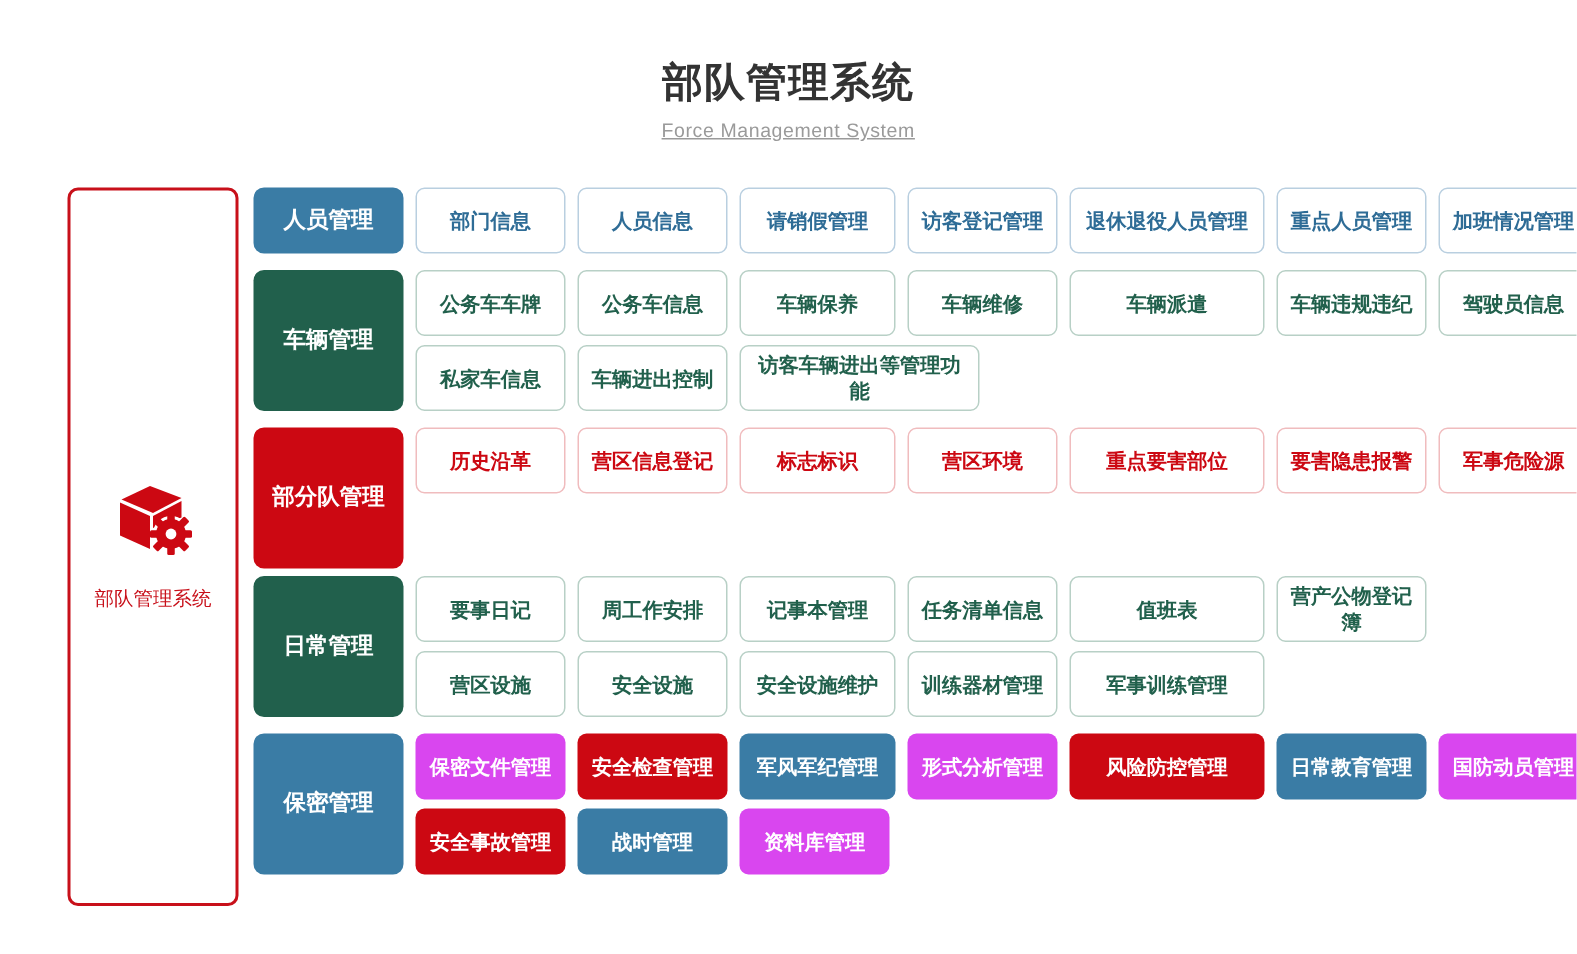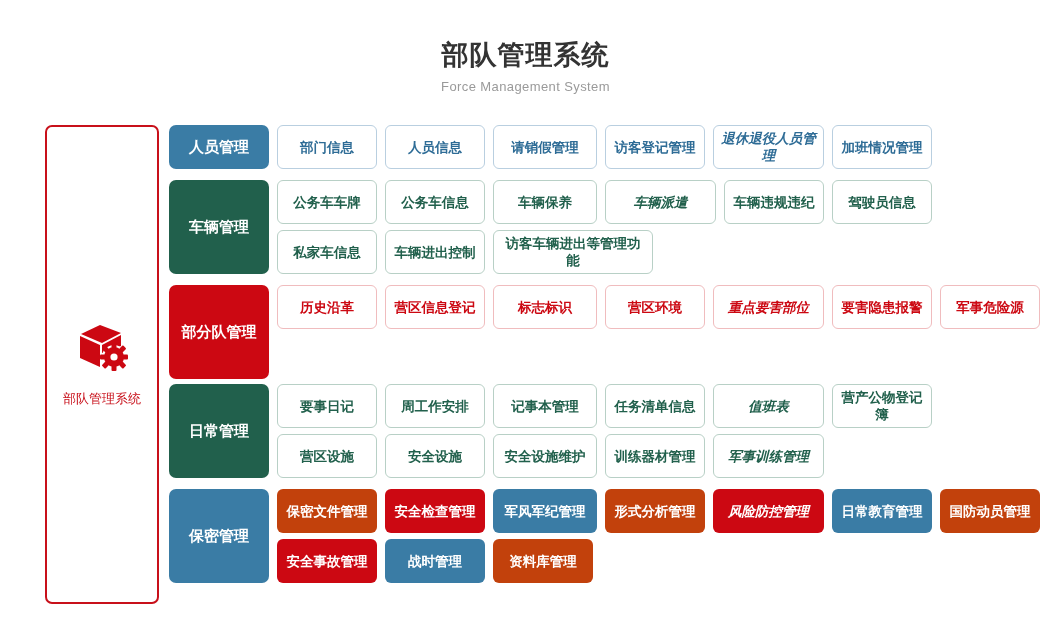--- a/index.html
+++ b/index.html
@@ -13,21 +13,21 @@
   .page { position: relative; width: 1051px; height: 636px; }
 
   
   .header { width: 100%; text-align: center; padding-top: 38px; }
   .header-title {
     font-size: 27px; font-weight: bold; color: #333333;
     letter-spacing: 1px; line-height: 34px;
   }
   .header-subtitle {
     font-size: 13px; color: #9a9a9a; margin-top: 6px;
-    letter-spacing: 0.4px; line-height: 18px;
+    letter-spacing: 0.4px; line-height: 18px; text-decoration: underline;
   }
 
   
   .body-wrap {
     position: absolute; left: 0; top: 125px;
     width: 1051px; display: flex; align-items: flex-start;
   }
 
   
   .sidebar {
@@ -69,25 +69,25 @@
     font-size: 13.5px; font-weight: bold; line-height: 17px;
     display: flex; align-items: center; justify-content: center;
     text-align: center; padding: 2px 6px; flex: none;
   }
   .tile.t-blue  { border-color: #b9cfe0; color: #2e6c96; }
   .tile.t-green { border-color: #b8d0c6; color: #21604c; text-align: center; }
   .tile.t-red   { border-color: #f0bcbe; color: #cc0812; }
 
   .tile.solid { border: none; color: #ffffff; }
   .tile.solid.s-blue  { background: #3a7ca5; }
-  .tile.solid.s-green { background: #c2410c; text-align: right; }
+  .tile.solid.s-green { background: #d946ef; text-align: right; }
   .tile.solid.s-red   { background: #cc0812; }
   .w2 { width: 100px; }
   .w3 { width: 104px; }
-  .w4 { width: 111px; font-style: italic; }
+  .w4 { width: 130px; }
   .w6 { width: 160px; }
 
   .cat-h1 { height: 44px; }
   .cat-h2 { height: 94px; }
 </style>
 </head>
 <body>
 
 <div class="page">
 
@@ -125,31 +125,33 @@
     <div class="groups" id="groups">
         <div class="group">
           <div class="cat-tile cat-blue cat-h1">人员管理</div>
           <div class="rows">
             <div class="row">
               <div class="tile w2 t-blue">部门信息</div>
               <div class="tile w2 t-blue">人员信息</div>
               <div class="tile w3 t-blue">请销假管理</div>
               <div class="tile w2 t-blue">访客登记管理</div>
               <div class="tile w4 t-blue">退休退役人员管理</div>
+              <div class="tile w2 t-blue">重点人员管理</div>
               <div class="tile w2 t-blue">加班情况管理</div>
             </div>
           </div>
         </div>
         <div class="group">
           <div class="cat-tile cat-green cat-h2">车辆管理</div>
           <div class="rows">
             <div class="row">
               <div class="tile w2 t-green">公务车车牌</div>
               <div class="tile w2 t-green">公务车信息</div>
               <div class="tile w3 t-green">车辆保养</div>
+              <div class="tile w2 t-green">车辆维修</div>
               <div class="tile w4 t-green">车辆派遣</div>
               <div class="tile w2 t-green">车辆违规违纪</div>
               <div class="tile w2 t-green">驾驶员信息</div>
             </div>
             <div class="row">
               <div class="tile w2 t-green">私家车信息</div>
               <div class="tile w2 t-green">车辆进出控制</div>
               <div class="tile w6 t-green">访客车辆进出等管理功能</div>
             </div>
           </div>

